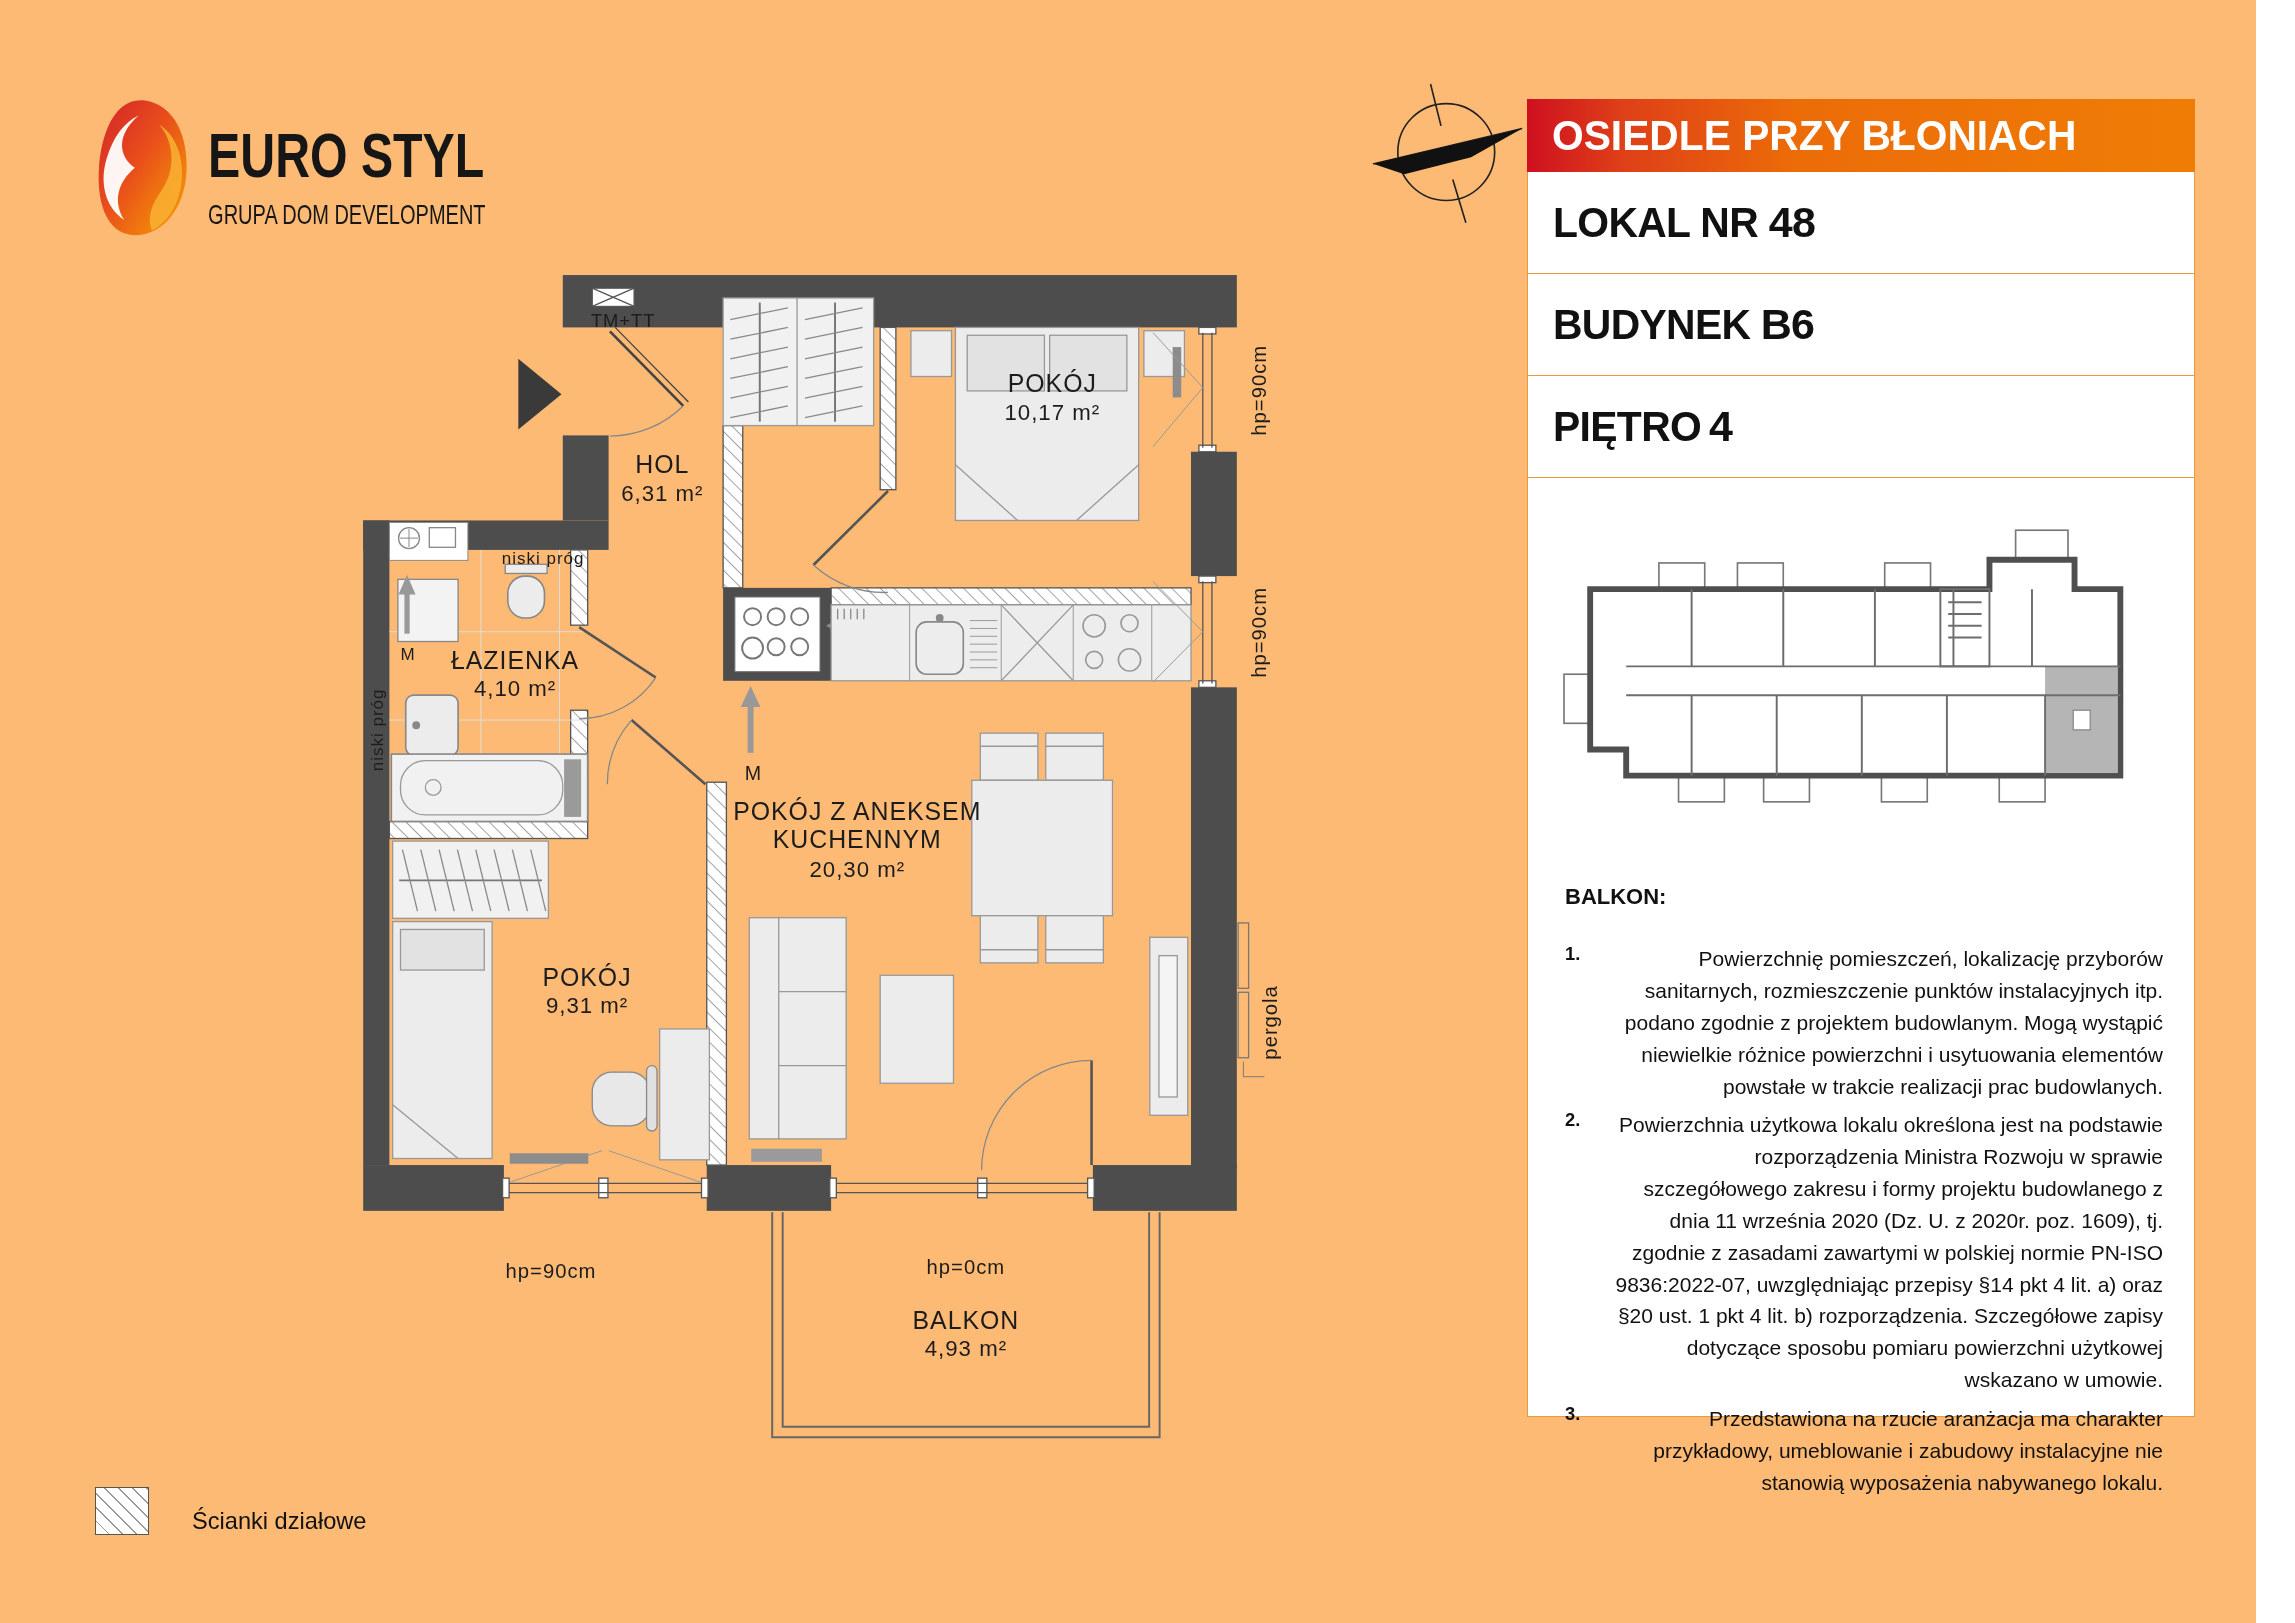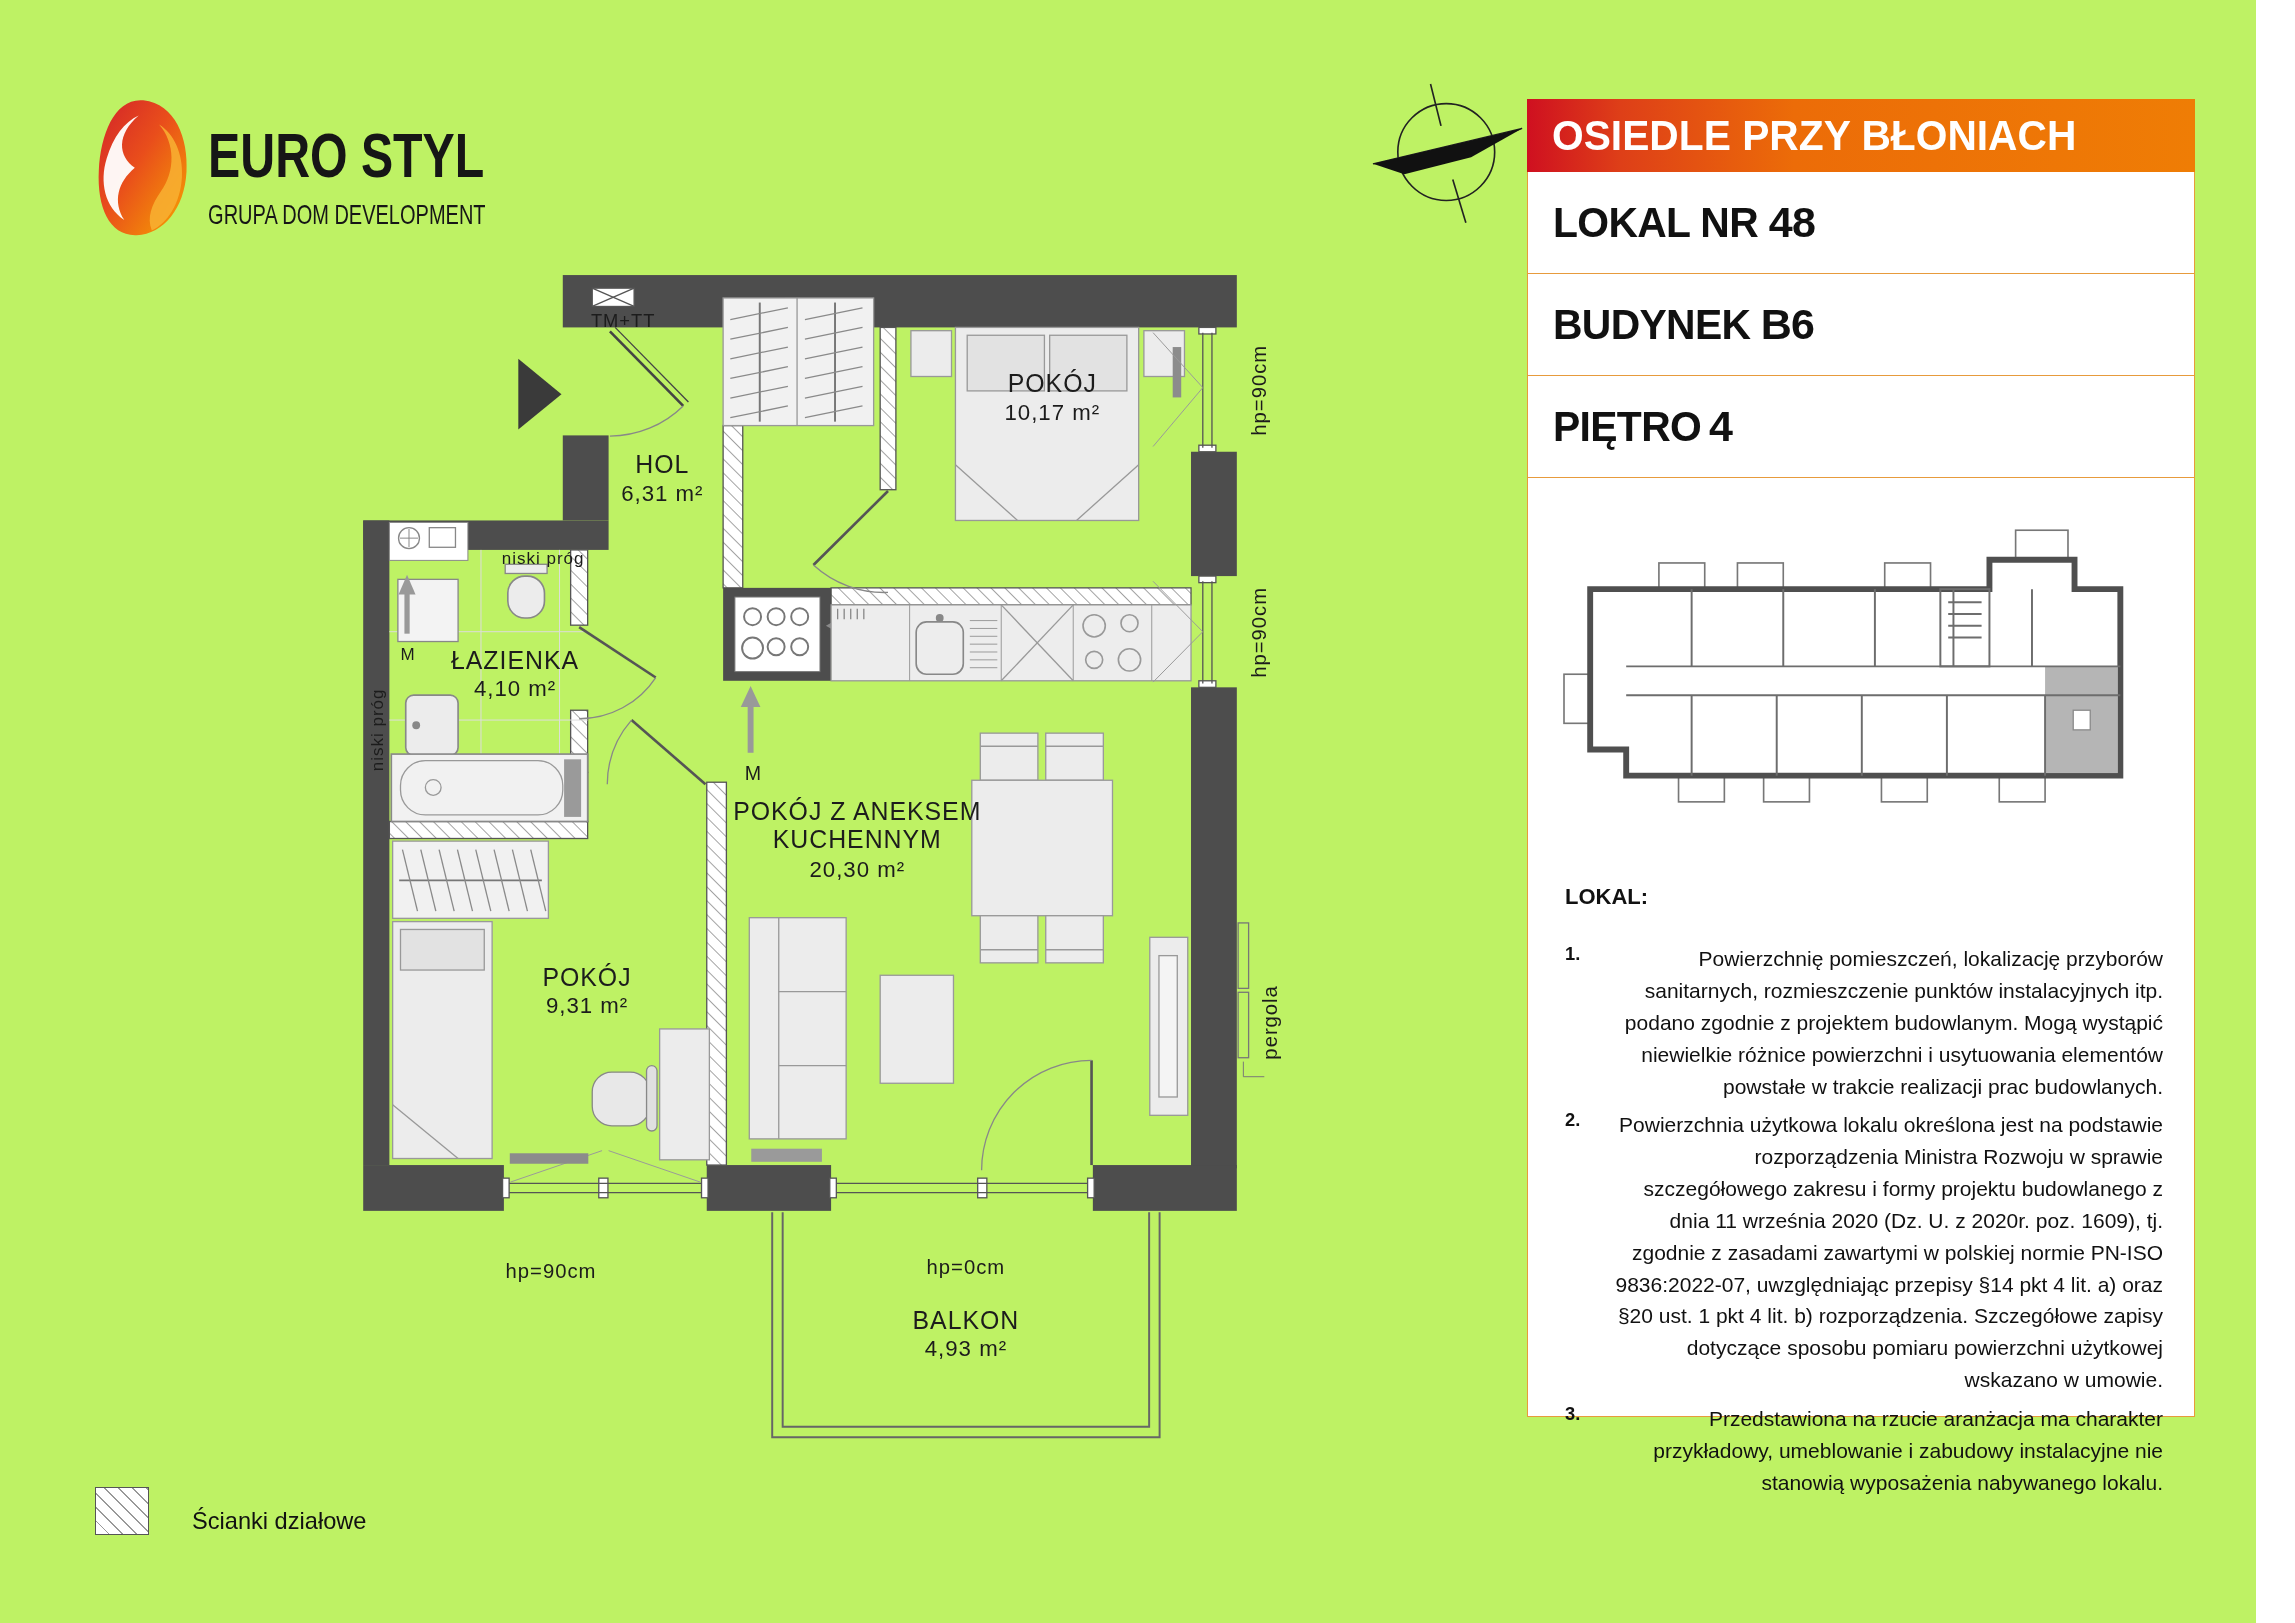--- a/index.html
+++ b/index.html
@@ -1,16 +1,16 @@
 <!DOCTYPE html>
 <html style="font-size:10.5px"><head>
 <meta charset="utf-8">
 <style>
   html,body{margin:0;padding:0;background:#ffffff;}
-  .page{position:relative;width:2256px;height:1624px;background:#bef264;overflow:hidden;
+  .page{position:relative;width:2256px;height:1624px;background:#fdba74;overflow:hidden;
         font-family:"Liberation Sans",sans-serif;color:#111;}
   svg text{font-family:"Liberation Sans",sans-serif;}
   .plan-label{fill:#1c1c1c;letter-spacing:1.5px;}
   
   .panel{position:absolute;left:1527px;top:99px;width:668px;}
   .panel-header{height:73px;display:flex;align-items:center;padding-left:25px;box-sizing:border-box;
     background:linear-gradient(90deg,#cf1020 0%,#de3f18 14%,#ec6c08 40%,#ef7d05 100%);}
   .panel-header span{color:#fff;font-size:42px;font-weight:bold;letter-spacing:0px;transform:scaleX(.97);transform-origin:left center;white-space:nowrap;}
   .info-row{height:102px;border:1.3px solid #e79b3c;border-top:none;display:flex;align-items:center;
     padding:0 25px;box-sizing:border-box;background:#fff;}
@@ -398,21 +398,21 @@
             <line x1="642" y1="184" x2="693" y2="184"></line>
           <line x1="250" y1="272" x2="250" y2="395"></line>
             <line x1="380" y1="272" x2="380" y2="395"></line>
           <line x1="510" y1="272" x2="510" y2="395"></line>
             <line x1="640" y1="272" x2="640" y2="395"></line>
           <line x1="790" y1="272" x2="790" y2="395"></line>
         </g>
       </svg>
 
       <div class="notes">
-        <div class="notes-title">LOKAL:</div>
+        <div class="notes-title">BALKON:</div>
         <ol>
           <li>
             <span class="num">1.</span>
             <span class="txt">Powierzchnię pomieszczeń, lokalizację przyborów sanitarnych, rozmieszczenie punktów instalacyjnych itp. podano zgodnie z projektem budowlanym. Mogą wystąpić niewielkie różnice powierzchni i usytuowania elementów powstałe w trakcie realizacji prac budowlanych.</span>
           </li>
           <li>
             <span class="num">2.</span>
             <span class="txt">Powierzchnia użytkowa lokalu określona jest na podstawie rozporządzenia Ministra Rozwoju w sprawie szczegółowego zakresu i formy projektu budowlanego z dnia 11 września 2020 (Dz. U. z 2020r. poz. 1609), tj. zgodnie z zasadami zawartymi w polskiej normie PN-ISO 9836:2022-07, uwzględniając przepisy §14 pkt 4 lit. a) oraz §20 ust. 1 pkt 4 lit. b) rozporządzenia. Szczegółowe zapisy dotyczące sposobu pomiaru powierzchni użytkowej wskazano w umowie.</span>
           </li>
           <li>

